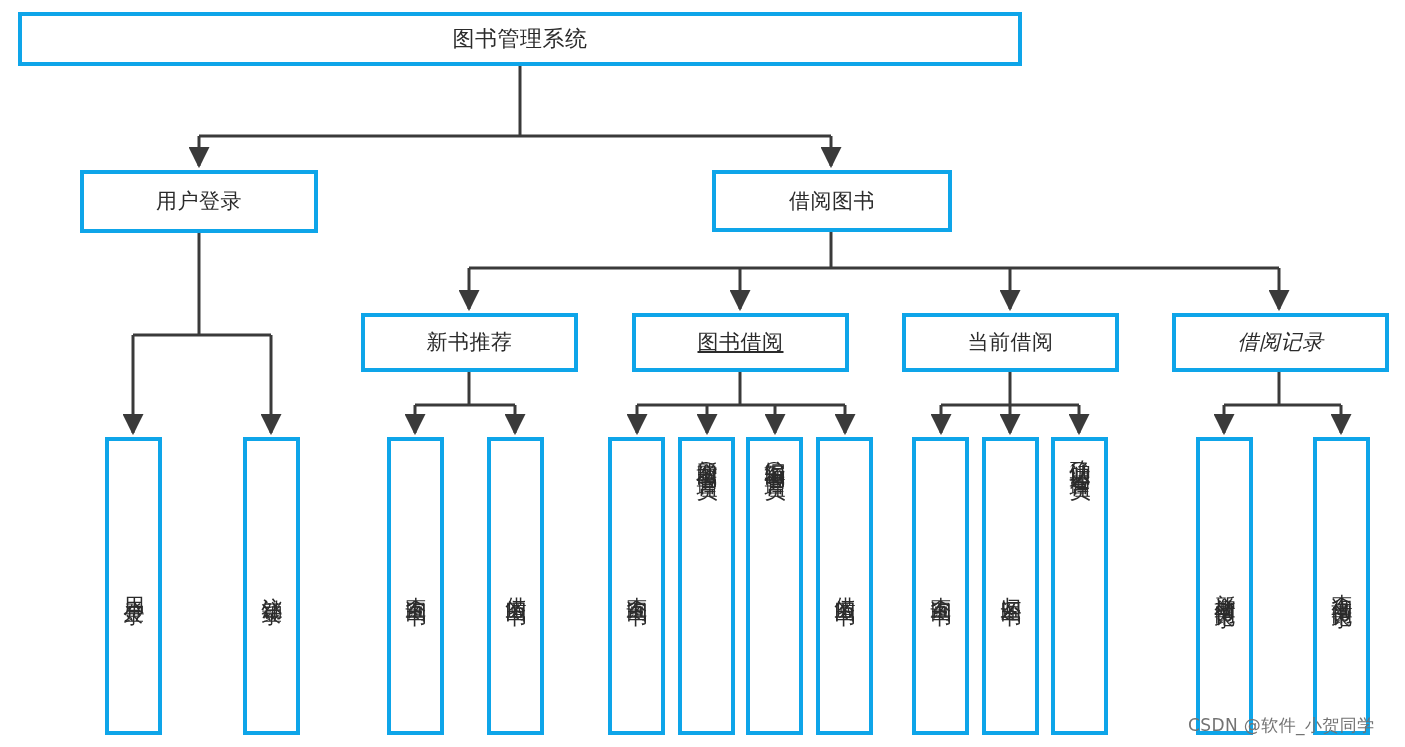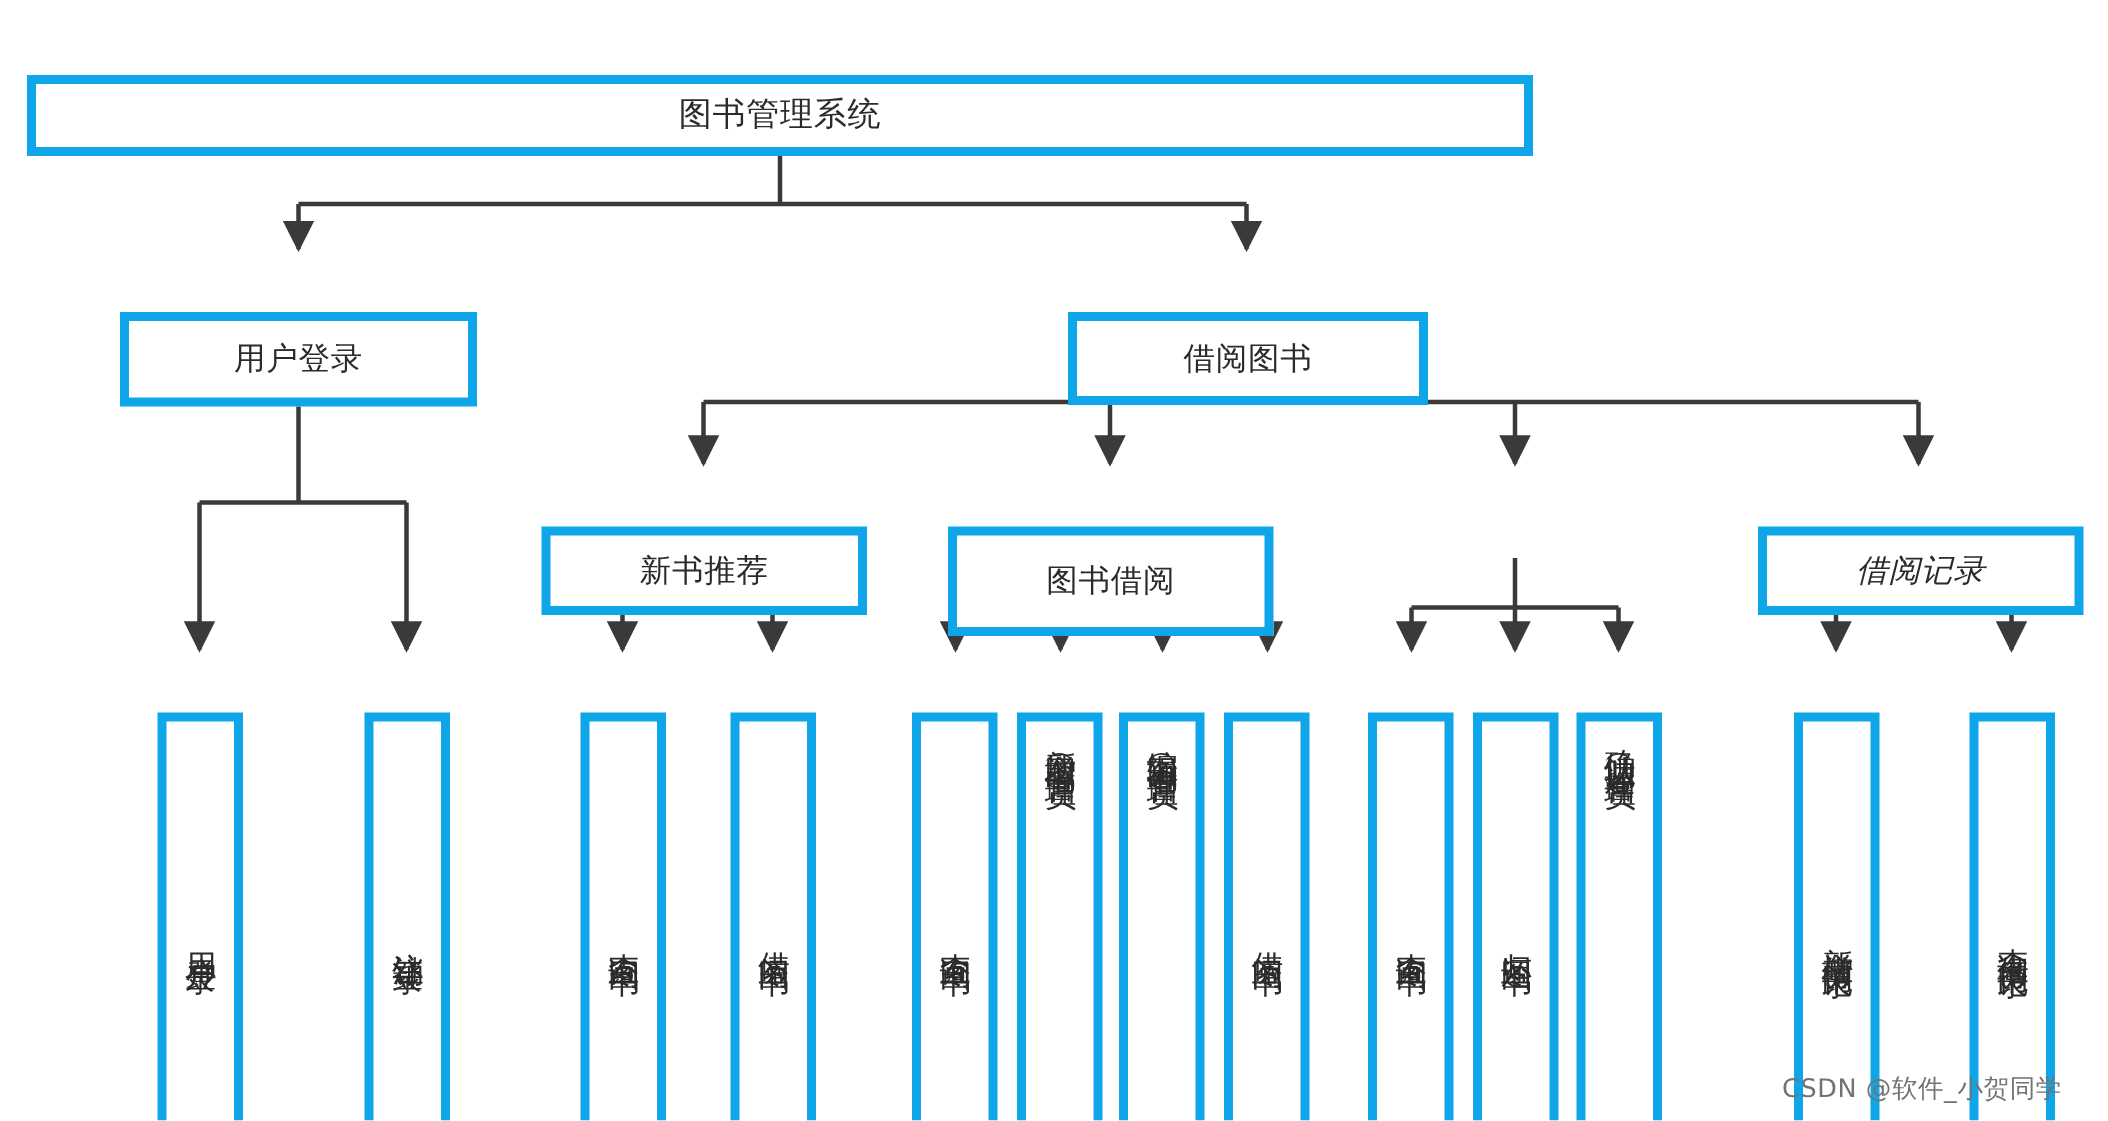--- a/index.html
+++ b/index.html
@@ -22,27 +22,26 @@
     position: absolute;
     left: 0;
     top: 0;
     width: 1405px;
     height: 747px;
     pointer-events: none;
   }
   .node {
     position: absolute;
     box-sizing: border-box;
-    border: 6px solid #0ea5e9;
+    border: 4px solid #0ea5e9;
     background: #ffffff;
     display: flex;
     align-items: center;
     justify-content: center;
     color: #2b2b2b;
-    margin-top: 38px;
   }
   .node-label {
     color: #2b2b2b;
     line-height: 1.18;
     white-space: pre-line;
   }
   
   .node.horiz .node-label {
     font-size: 21px;
     letter-spacing: 0.5px;
@@ -147,24 +146,27 @@
   </div>
 
   <div class="node horiz" style="left:712px; top:170px; width:240px; height:62px;">
     <span class="node-label">借阅图书</span>
   </div>
 
   <div class="node horiz" style="left:361px; top:313px; width:217px; height:59px;">
     <span class="node-label">新书推荐</span>
   </div>
 
-  <div class="node horiz" style="left:632px; top:313px; width:217px; height:73px;">
+  <div class="node horiz" style="left:632px; top:313px; width:217px; height:59px;text-decoration:underline;">
     <span class="node-label">图书借阅</span>
   </div>
 
+  <div class="node horiz" style="left:902px; top:313px; width:217px; height:59px;">
+    <span class="node-label">当前借阅</span>
+  </div>
 
   <div class="node horiz" style="left:1172px; top:313px; width:217px; height:59px;font-style:italic;">
     <span class="node-label">借阅记录</span>
   </div>
 
   <div class="node vert center-text" style="left:105px; top:437px; width:57px; height:298px;">
     <span class="node-label">用户登录</span>
   </div>
 
   <div class="node vert center-text" style="left:243px; top:437px; width:57px; height:298px;">

